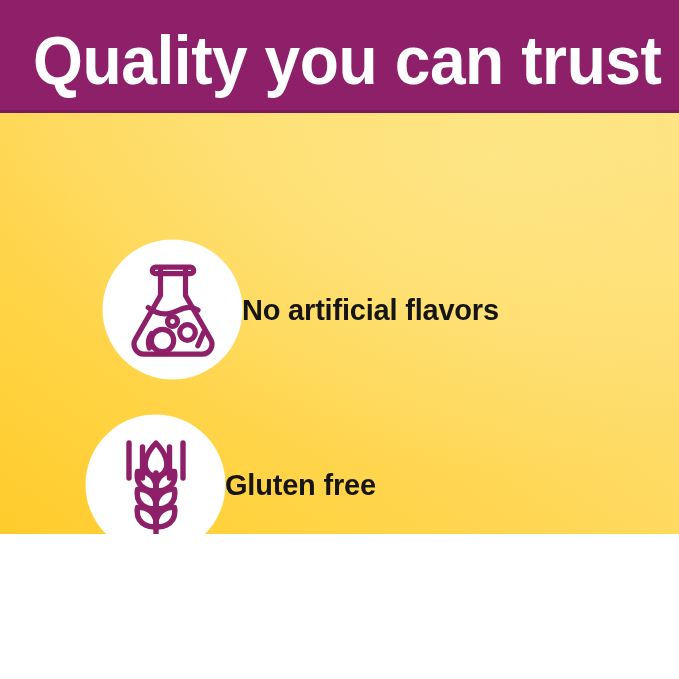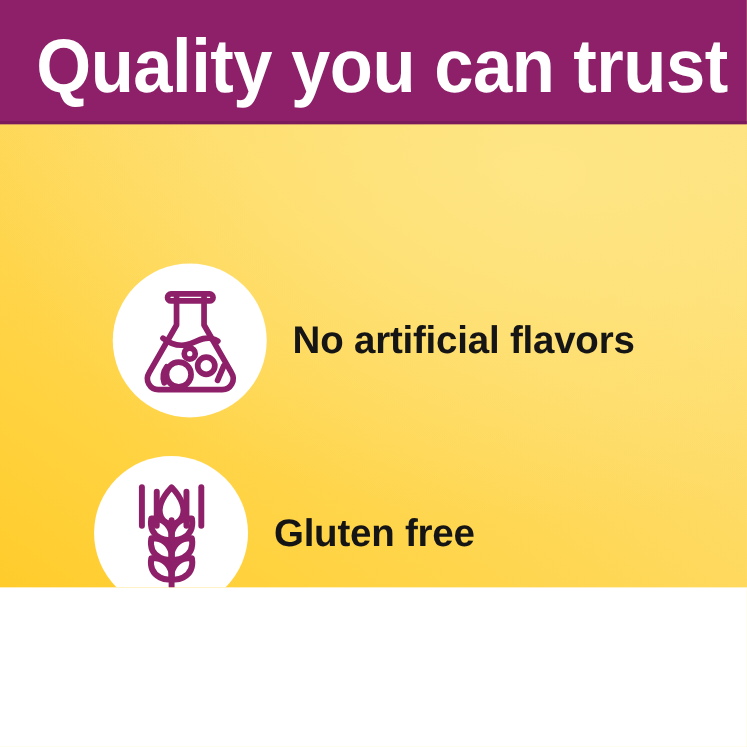--- a/index.html
+++ b/index.html
@@ -83,23 +83,22 @@
     background: #FFFFFF;
     display: flex;
     align-items: center;
     justify-content: center;
     flex: none;
     box-shadow: 0 0 0 0.5px rgba(255,255,255,0.9);
   }
   .icon-badge svg { display: block; }
 
   .feature-label {
-    margin-left: 24px;
     color: #151515;
-    font-size: 35px;
+    font-size: 29px;
     line-height: 36px;
     font-weight: bold;
     letter-spacing: -0.2px;
     white-space: nowrap;
   }
 </style>
 </head>
 <body>
 
 <div id="canvas">

